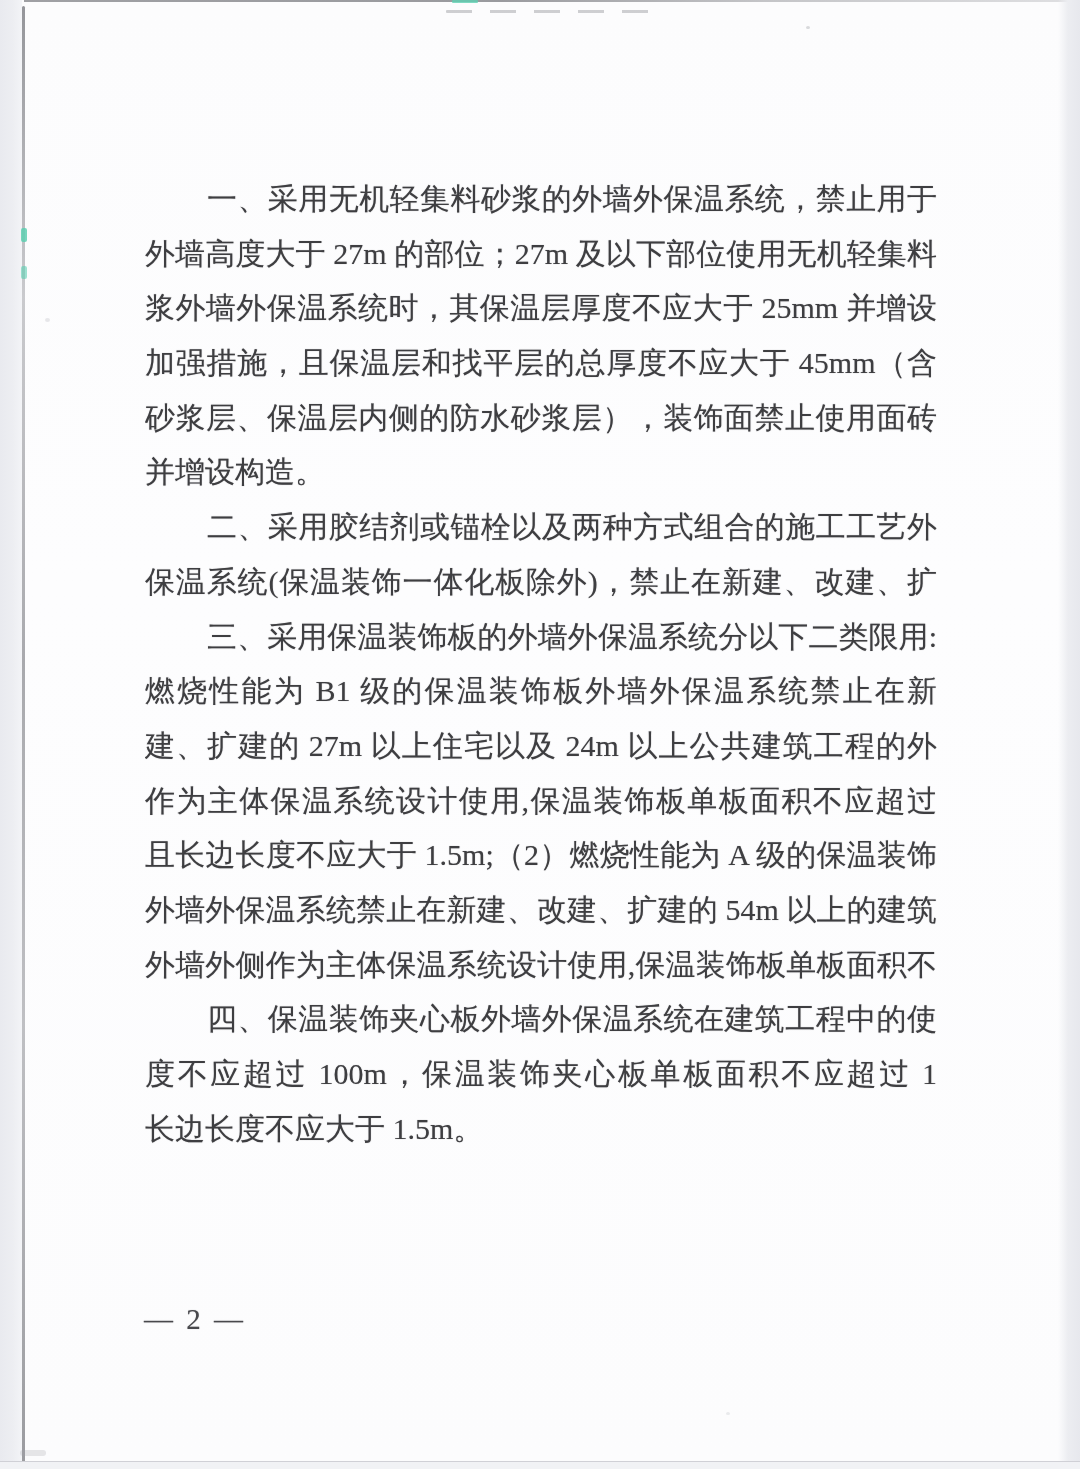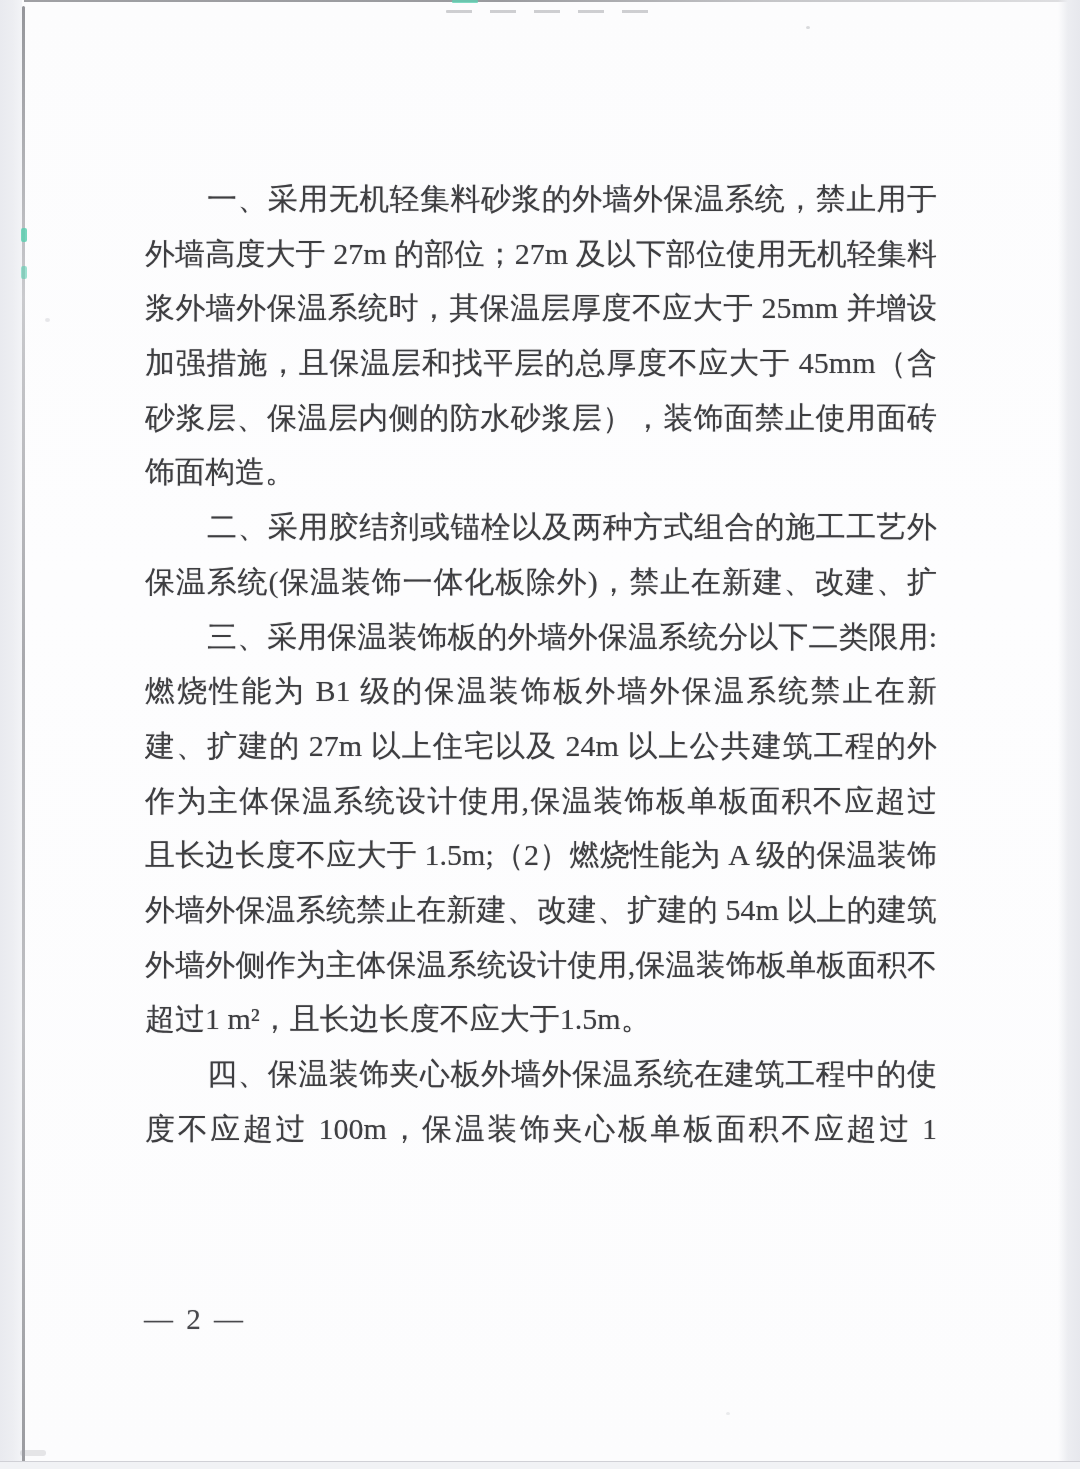--- a/index.html
+++ b/index.html
@@ -108,41 +108,41 @@
   <div class="smudge-bl"></div>
 
   <div class="text-block">
 
     <div>
       <p class="line first">一、采用无机轻集料砂浆的外墙外保温系统，禁止用于建筑</p>
       <p class="line">外墙高度大于 27m 的部位；27m 及以下部位使用无机轻集料砂</p>
       <p class="line">浆外墙外保温系统时，其保温层厚度不应大于 25mm 并增设构造</p>
       <p class="line">加强措施，且保温层和找平层的总厚度不应大于 45mm（含抗裂</p>
       <p class="line">砂浆层、保温层内侧的防水砂浆层），装饰面禁止使用面砖粘结</p>
-      <p class="line last">饰面构造。</p>
+      <p class="line last">并增设构造。</p>
     </div>
 
     <div>
       <p class="line first">二、采用胶结剂或锚栓以及两种方式组合的施工工艺外墙外</p>
       <p class="line">保温系统(保温装饰一体化板除外)，禁止在新建、改建、扩建的</p>
     </div>
 
     <div>
       <p class="line first">三、采用保温装饰板的外墙外保温系统分以下二类限用:（1）</p>
       <p class="line">燃烧性能为 B1 级的保温装饰板外墙外保温系统禁止在新建、改</p>
       <p class="line">建、扩建的 27m 以上住宅以及 24m 以上公共建筑工程的外墙外侧</p>
       <p class="line">作为主体保温系统设计使用,保温装饰板单板面积不应超过1m²，</p>
       <p class="line">且长边长度不应大于 1.5m;（2）燃烧性能为 A 级的保温装饰板</p>
       <p class="line">外墙外保温系统禁止在新建、改建、扩建的 54m 以上的建筑工程</p>
       <p class="line">外墙外侧作为主体保温系统设计使用,保温装饰板单板面积不应</p>
-      <p class="line last">超过1 m²，且长边长度不应大于1.5m。</p>
     </div>
 
     <div>
       <p class="line first">四、保温装饰夹心板外墙外保温系统在建筑工程中的使用高</p>
       <p class="line">度不应超过 100m，保温装饰夹心板单板面积不应超过 1 m²，且</p>
+      <p class="line last">长边长度不应大于 1.5m。</p>
     </div>
 
   </div>
 
   <div class="footer-page-num">— 2 —</div>
 
 </div>
 
 </body></html>

